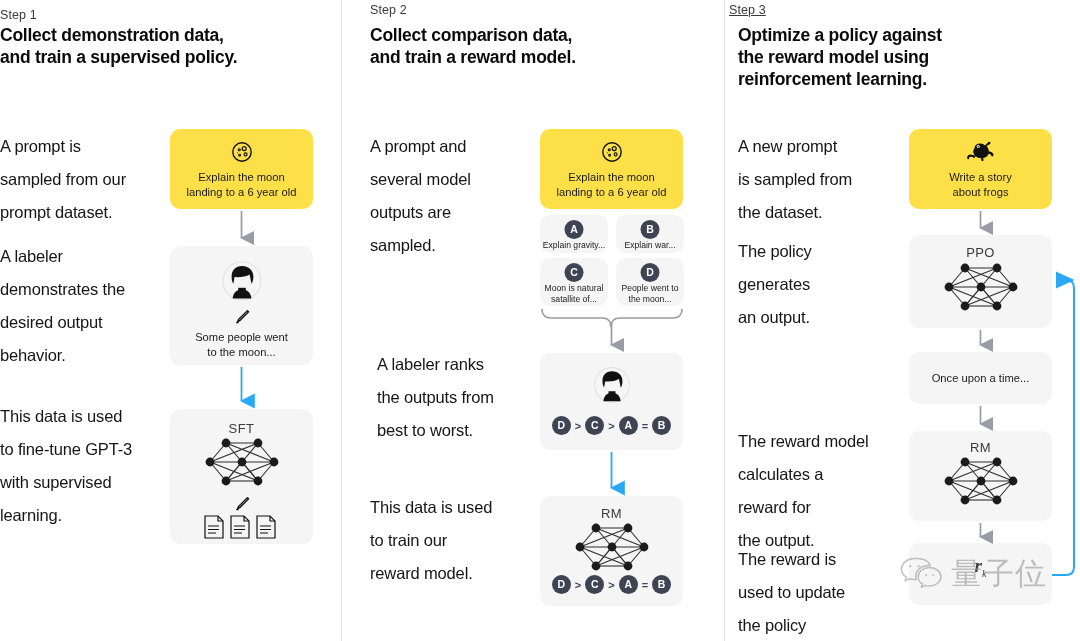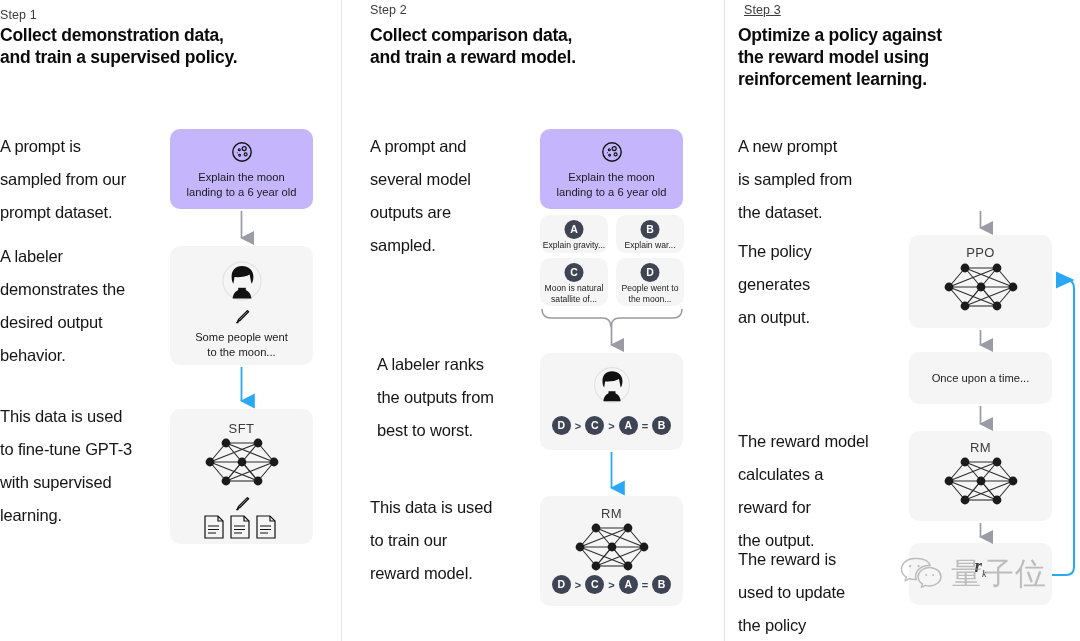--- a/index.html
+++ b/index.html
@@ -46,21 +46,21 @@
     color: #151515;
     letter-spacing: -.15px;
   }
 
   
   .card {
     position: absolute;
     border-radius: 10px;
     background: #f5f5f5;
   }
-  .card.prompt { background: #c4b5fd; padding-left: 15px; }
+  .card.prompt { background: #fde047; padding-left: 15px; }
   .card .cap {
     position: absolute; left: 0; right: 0;
     text-align: center;
     font-size: 11.2px;
     line-height: 15px;
     color: #1b1b1b;
   }
   .card .tag {
     position: absolute; left: 0; right: 0;
     text-align: center;
@@ -357,21 +357,21 @@
         </marker>
       </defs>
       <path d="M200 309 q0 9 9 9 H260 q9 0 9 9 q0 -9 9 -9 H331 q9 0 9 -9" fill="none" stroke="#9b9ba6" stroke-width="1.6"></path>
       <line x1="269.5" y1="324" x2="269.5" y2="345" stroke="#9b9ba6" stroke-width="1.7" marker-end="url(#ahG2)"></line>
       <line x1="269.5" y1="452" x2="269.5" y2="488" stroke="#29a9f5" stroke-width="1.8" marker-end="url(#ahB2)"></line>
     </svg>
   </div>
 
   <div class="col col-3">
 
-    <div class="step-label" style="left:19px;top:3px;text-decoration:underline;">Step 3</div>
+    <div class="step-label" style="left:4px;top:3px;text-decoration:underline;">Step 3</div>
     <div class="step-title" style="left:13px;top:24px;width:345px;">
       <div>Optimize a policy against</div>
       <div>the reward model using</div>
       <div>reinforcement learning.</div>
     </div>
 
     <div class="caption" style="left:13px;top:130px;width:165px;white-space:pre-line;">A new prompt
 is sampled from
 the dataset.</div>
     <div class="caption" style="left:13px;top:235px;width:165px;white-space:pre-line;">The policy
@@ -379,20 +379,32 @@
 an output.</div>
     <div class="caption" style="left:13px;top:425px;width:175px;white-space:pre-line;">The reward model
 calculates a
 reward for
 the output.</div>
     <div class="caption" style="left:13px;top:543px;width:175px;white-space:pre-line;">The reward is
 used to update
 the policy
 using PPO.</div>
 
+    <div class="card prompt" style="left:184px;top:129px;width:143px;height:80px;">
+      <span class="icon-wrap" style="left:50%;top:11px;transform:translateX(-50%);">
+        <svg width="30" height="22" viewBox="0 0 30 22">
+          <path d="M4.6 14.4c-1.6-.2-3.1 1-3.4 2.6-.2 1.1.2 2 .9 2.3.6.2 1-.2.9-.9-.1-.7.3-1.4 1.1-1.5 1.4-.2 2.9.3 4.2 1.3l1.6-2.4z" fill="#111"></path>
+          <path d="M8.4 7.2C9.2 5 11.6 3.4 14.6 3.6c1.6.1 3.2.8 4.4 1.9l3.4-3.4c.6-.6 1.5-.5 1.9.2.4.7.1 1.5-.6 1.9l-3.2 1.7c1.5 1.6 2.3 3.6 2.4 5.4 2.2.4 3.7 1.5 4.4 2.8.5 1 .3 1.9-.5 2.2-.7.3-1.3-.1-1.6-.8-.4-.9-1.3-1.5-2.6-1.7-.5 2.2-2.6 3.9-5.5 4.3l.4 1.6c.2.8-.3 1.4-1 1.4-.7 0-1.2-.5-1.2-1.3l-.1-1.6c-2.2-.1-4.2-.8-5.6-2-1.6-1.3-2.4-3-2.3-4.7.1-1.6.8-3 1.8-4.2z" fill="#111"></path>
+          <circle cx="12.2" cy="6.6" r="1.5" fill="#fff"></circle>
+          <circle cx="12.2" cy="6.8" r="0.7" fill="#111"></circle>
+        </svg>
+      </span>
+      <span class="cap" style="top:41px;white-space:pre-line;">Write a story
+about frogs</span>
+    </div>
 
     <div class="card" style="left:184px;top:235px;width:143px;height:93px;">
       <span class="tag" style="top:10px;">PPO</span>
       <span class="icon-wrap" style="left:50%;top:24px;transform:translateX(-50%);">
         <svg width="78" height="56" viewBox="0 0 78 56">
           <g stroke="#2d2d2d" stroke-width="1.1" fill="none">
             <path d="M23 9 L7 28 M23 9 L39 28 M23 9 L55 9 M23 9 L71 28 M23 9 L55 47"></path>
             <path d="M55 9 L7 28 M55 9 L39 28 M55 9 L71 28 M55 9 L23 47"></path>
             <path d="M7 28 L23 47 M7 28 L39 28 M7 28 L55 47"></path>
             <path d="M71 28 L55 47 M71 28 L39 28 M71 28 L23 47"></path>

